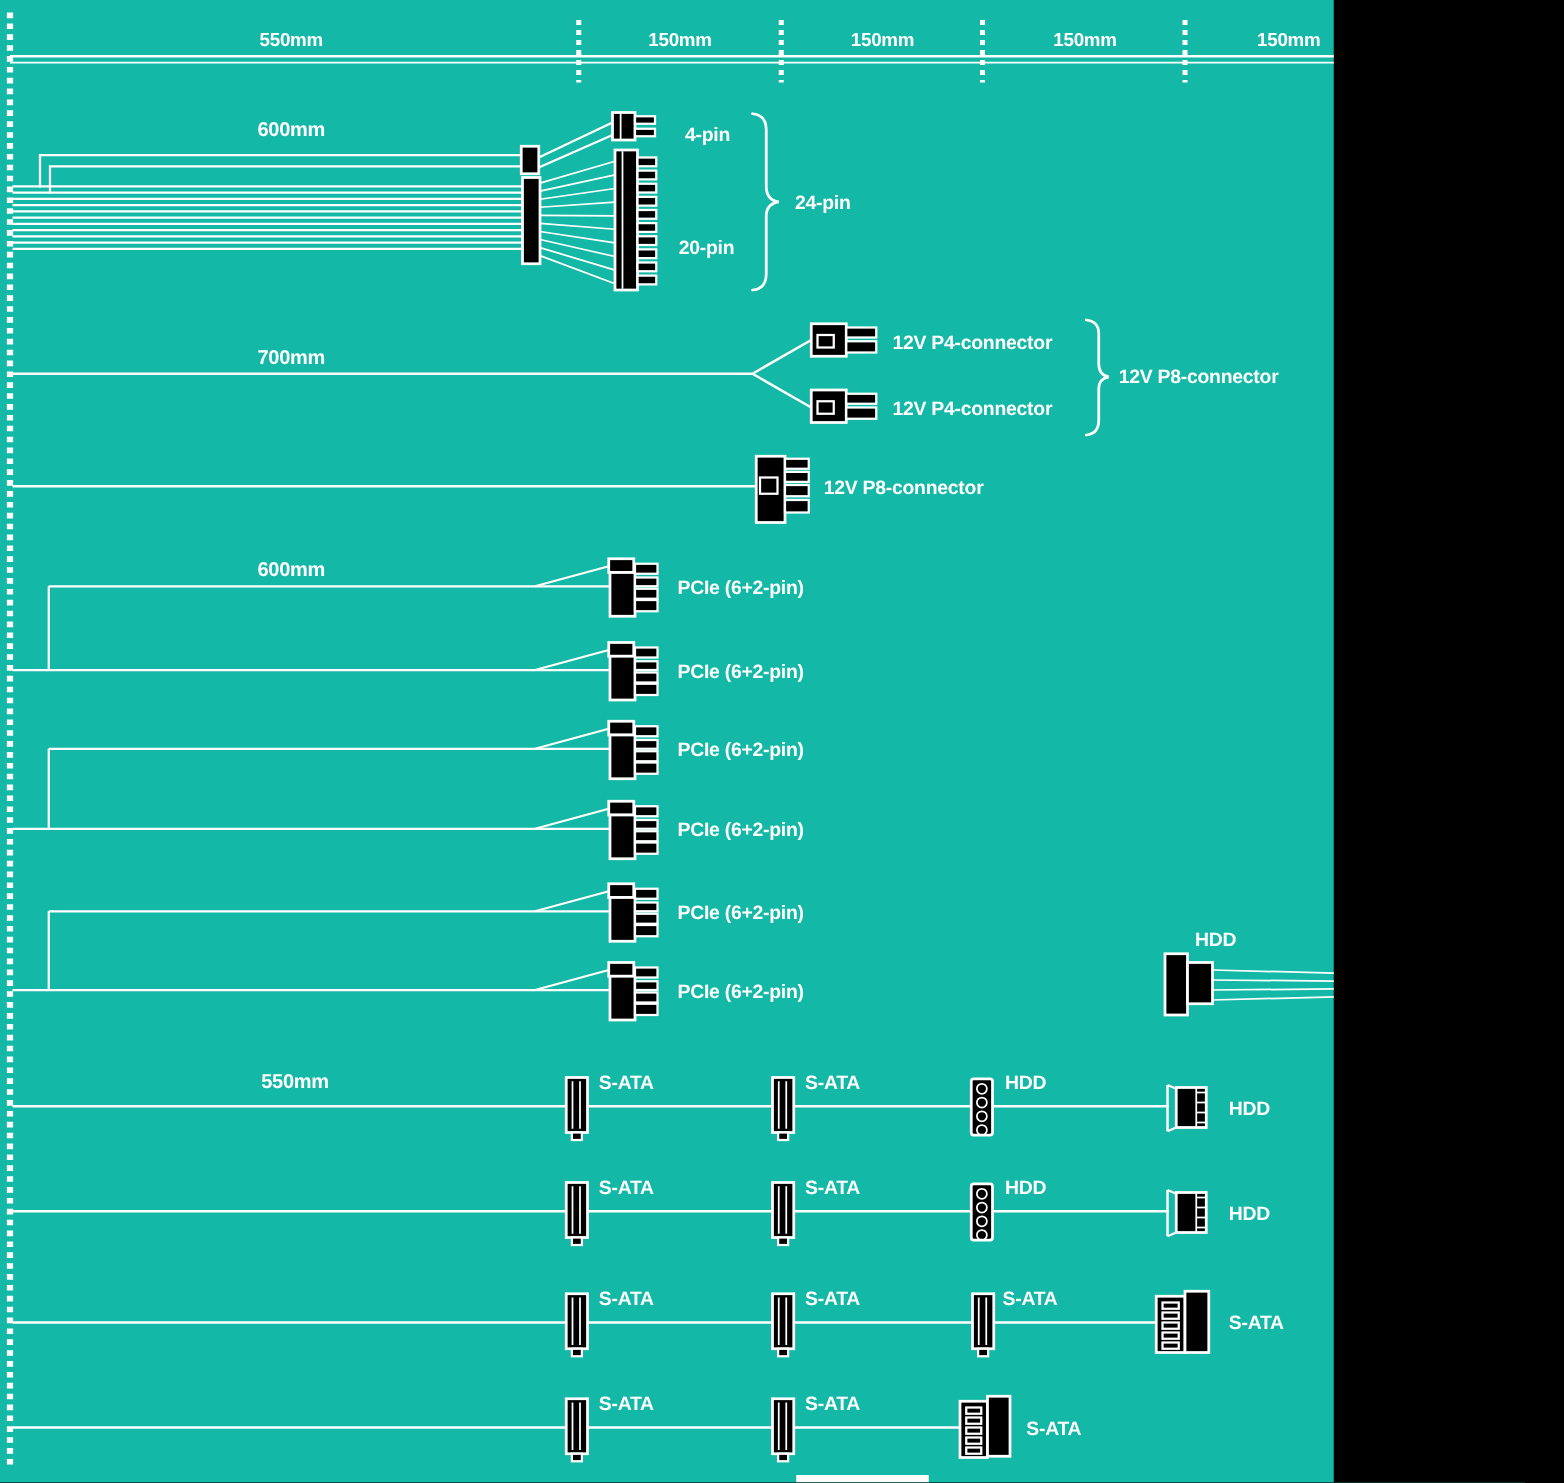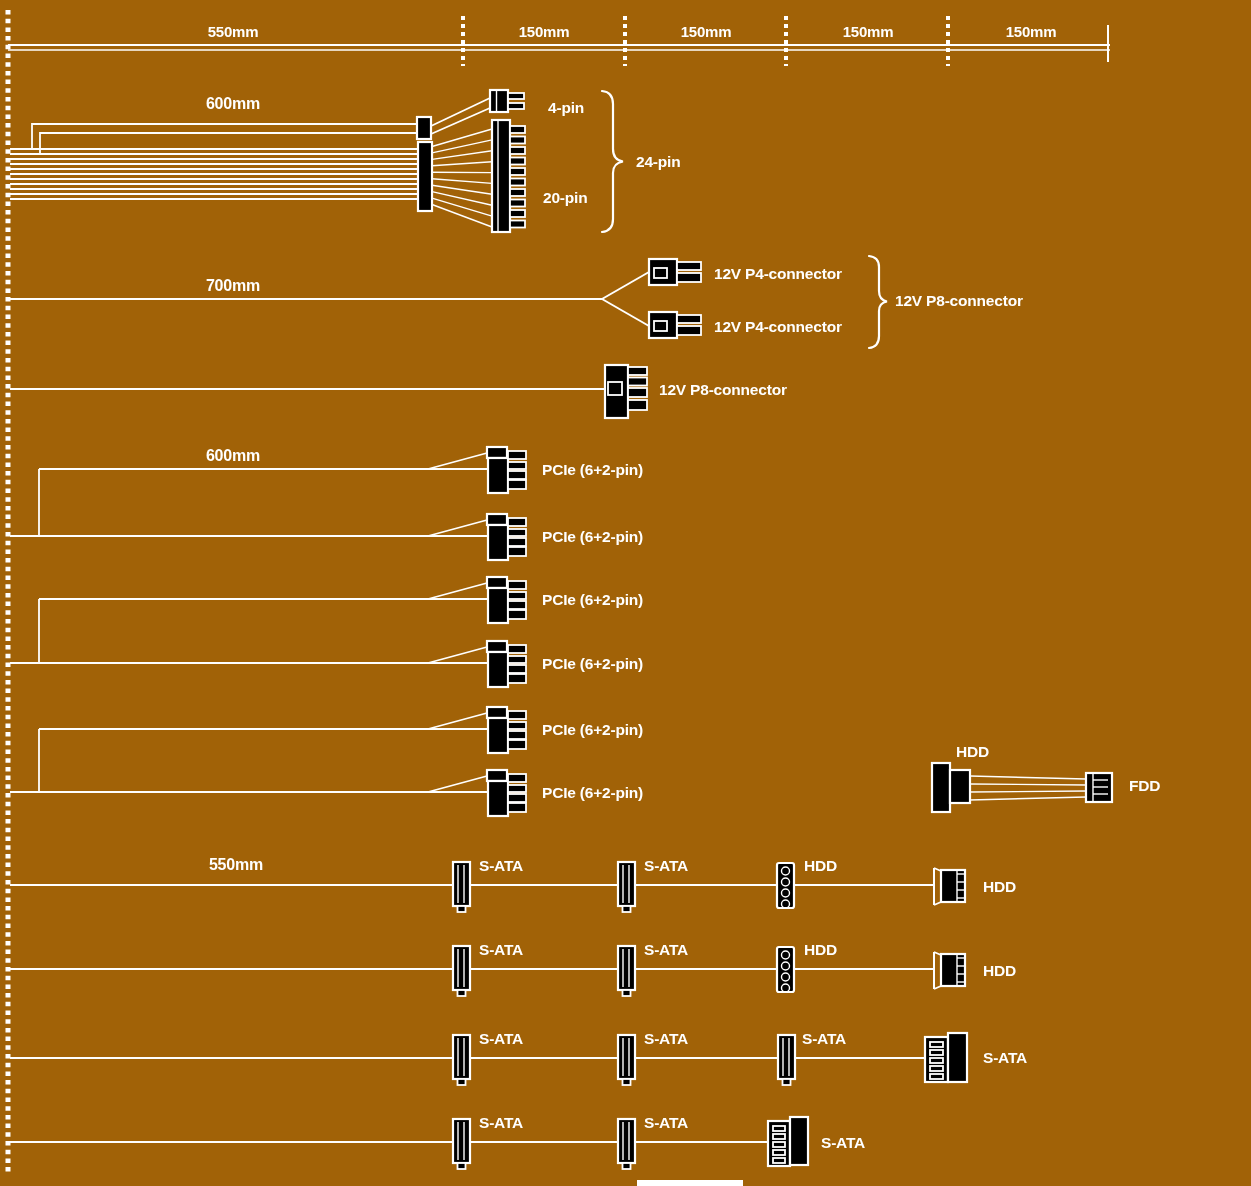--- a/index.html
+++ b/index.html
@@ -1,16 +1,16 @@
 <!DOCTYPE html>
 <html><head>
 <meta charset="utf-8">
 <style>
   html,body{margin:0;padding:0;background:#000;}
-  #stage{position:relative;width:1251px;height:1186px;background:#a16207;overflow:hidden;}
+  #stage{position:relative;width:1067px;height:1186px;background:#14b8a6;overflow:hidden;}
   svg{display:block}
   text{font-family:"Liberation Sans",sans-serif;fill:#ffffff;letter-spacing:-0.2px;}
   .len{font-size:16px;font-weight:bold;}
   .rul{font-size:15px;font-weight:bold;}
   .lbl{font-size:15.5px;font-weight:bold;}
   .wire{stroke:#fff;stroke-width:1.8;fill:none;}
   .wire2{stroke:#fff;stroke-width:2;fill:none;}
   .thin{stroke:#fff;stroke-width:1.4;fill:none;}
   .box{fill:#000;stroke:#fff;stroke-width:2.2;}
   .boxs{fill:#000;stroke:#fff;stroke-width:1.8;}

